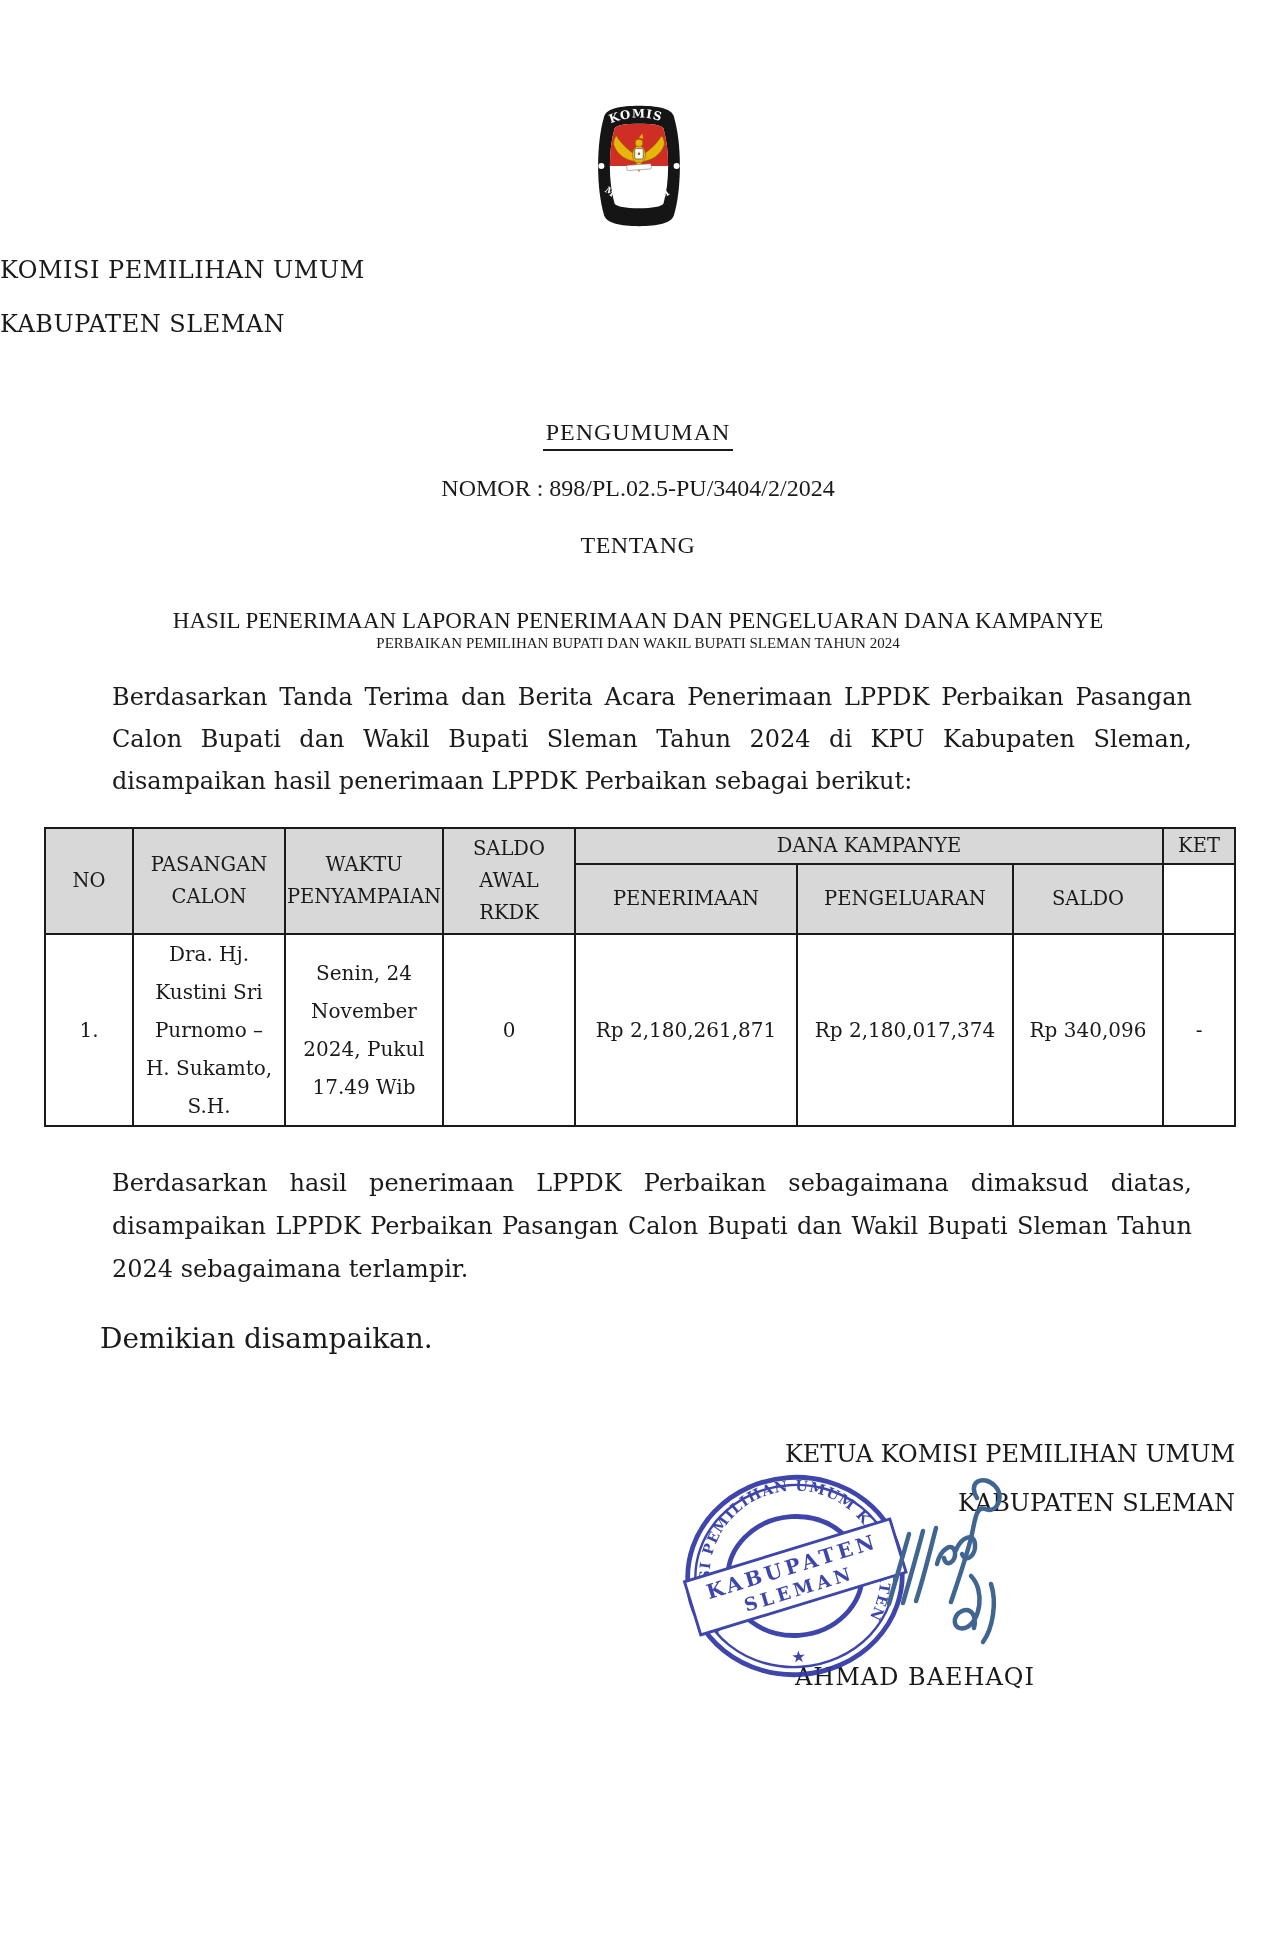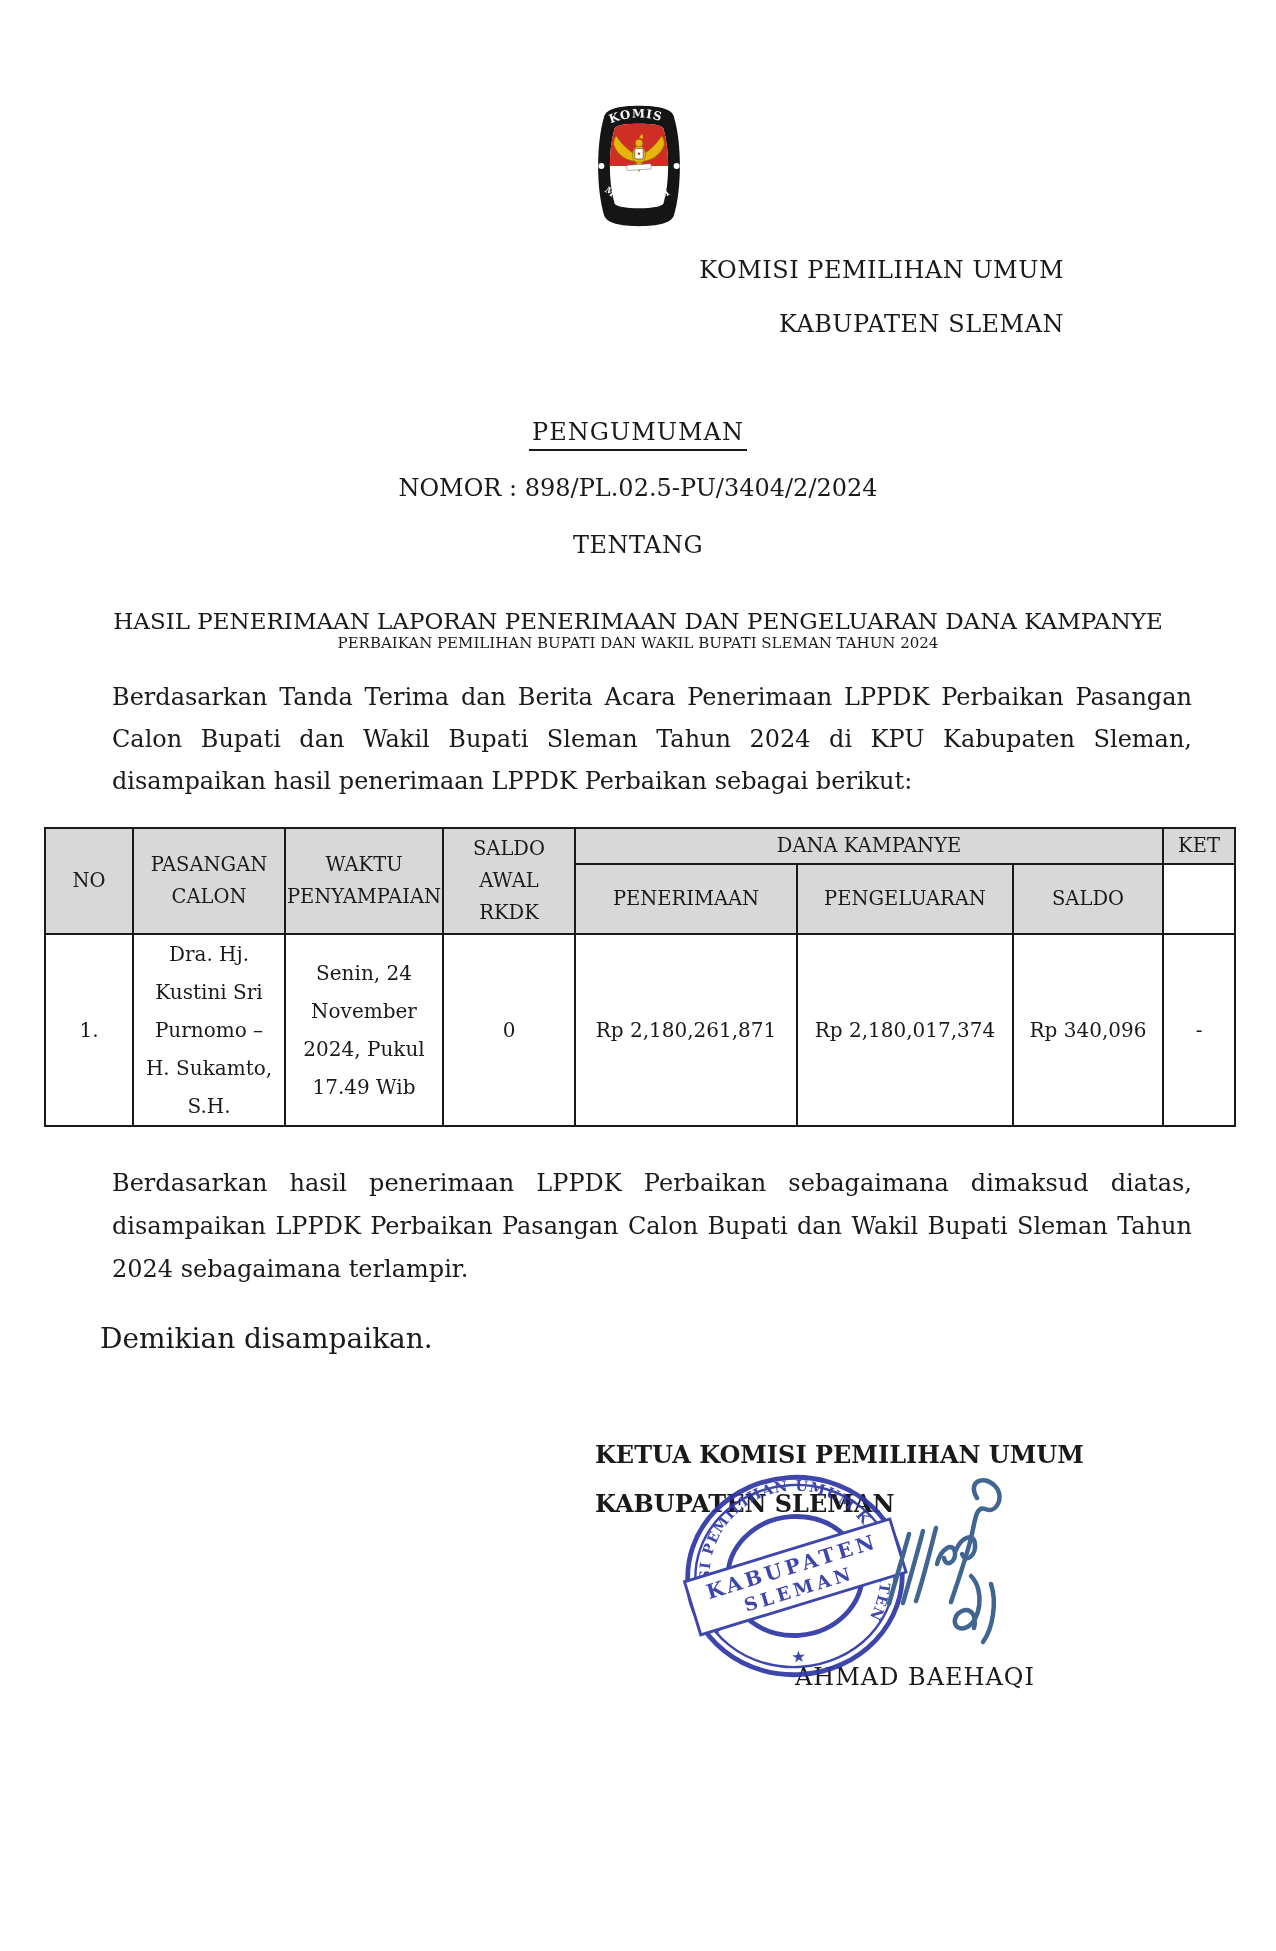--- a/index.html
+++ b/index.html
@@ -2,24 +2,24 @@
 <html><head>
 <meta charset="utf-8">
 <style>
   html,body{margin:0;padding:0;background:#ffffff;}
   .page{
     position:relative;width:1276px;height:1951px;background:#ffffff;
     font-family:"DejaVu Serif","Liberation Serif",serif;color:#1a1a1a;overflow:hidden;
   }
   
   .logo{position:absolute;left:592px;top:103px;width:94px;height:126px;}
-  .letterhead{position:absolute;left:0;top:243px;width:1064px;text-align:right;
+  .letterhead{position:absolute;left:0;top:243px;width:1064px;text-align:left;
     font-size:24px;line-height:54px;letter-spacing:.5px;}
   
-  .hline{position:absolute;left:0;width:1276px;text-align:center;font-size:24px;line-height:28px;white-space:nowrap;}
+  .hline{position:absolute;left:0;width:1276px;text-align:center;font-size:24px;line-height:28px;white-space:nowrap;font-family:Liberation Serif, serif;}
   .h-announce{top:418px;}
   .h-announce span{display:inline-block;border-bottom:2.5px solid #1a1a1a;padding:0 3px 3px 3px;letter-spacing:1px;}
   .h-number{top:474px;}
   .h-about{top:531px;letter-spacing:.5px;}
   .h-title1{top:587px;font-size:23px;margin-top:20px;}
   .h-title2{top:629px;font-size:15px;}
   
   .para{position:absolute;left:112px;width:1080px;font-size:24px;line-height:42px;}
   .p1{top:676px;}
   .p2{top:1162px;line-height:43px;}
@@ -35,22 +35,22 @@
   table.lppdk td{border:2px solid #1a1a1a;text-align:center;vertical-align:middle;padding:0;}
   table.lppdk .hd{background:#d8d8d8;font-size:19.5px;line-height:32px;}
   table.lppdk .pre{white-space:pre;}
   table.lppdk .preline{white-space:pre-line;line-height:38px;}
   tr.hrow1{height:36px;}
   tr.hrow2{height:70px;margin-left:44px;}
   tr.brow{height:190px;}
   td.money{white-space:nowrap;}
   td.ket-cell{vertical-align:top;padding-top:10px;}
   
-  .sig-title{position:absolute;left:595px;top:1430px;width:640px;text-align:left;
-    font-size:24px;line-height:49px;z-index:1;font-weight:bold;}
+  .sig-title{position:absolute;left:595px;top:1430px;width:640px;text-align:right;
+    font-size:24px;line-height:49px;z-index:1;}
   .sig-name{position:absolute;left:595px;top:1662px;width:640px;text-align:center;
     font-size:24px;line-height:30px;z-index:1;letter-spacing:1px;}
   .stamp{position:absolute;left:680px;top:1470px;width:230px;height:212px;z-index:2;opacity:.92;transform:rotate(-4deg);}
   .signature{position:absolute;left:843px;top:1476px;width:218px;height:180px;z-index:3;}
 </style>
 </head>
 <body>
 
 <div class="page">
 

